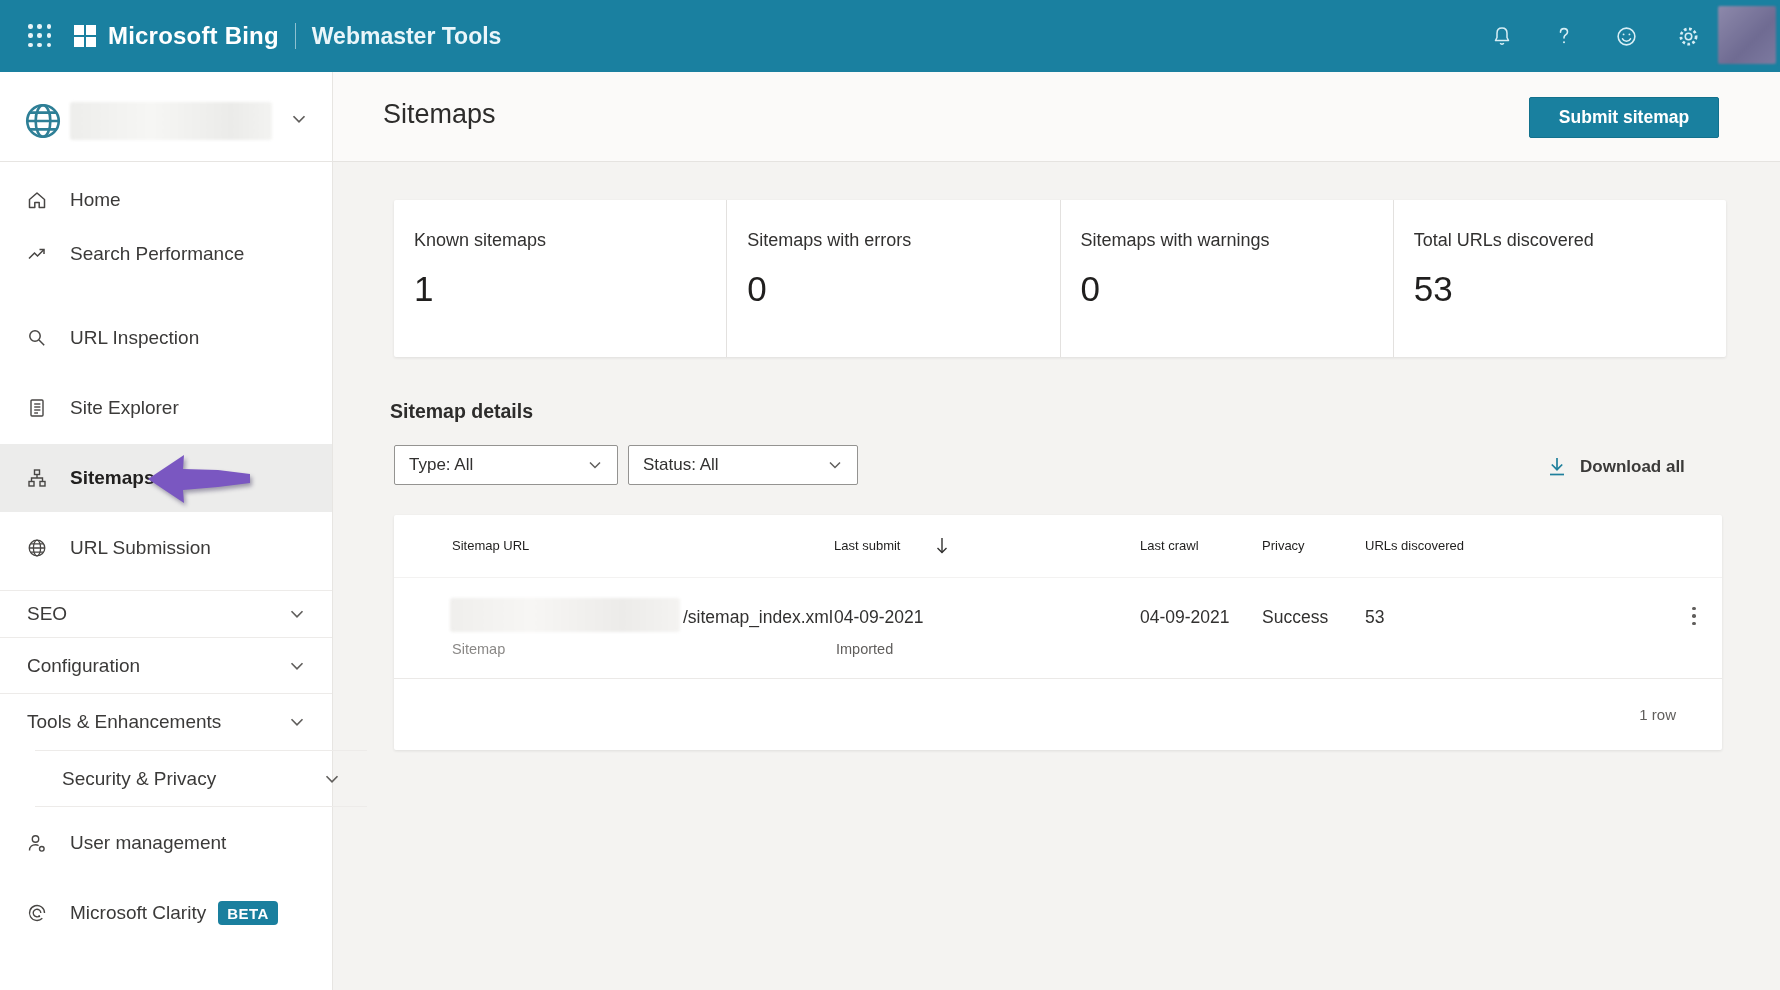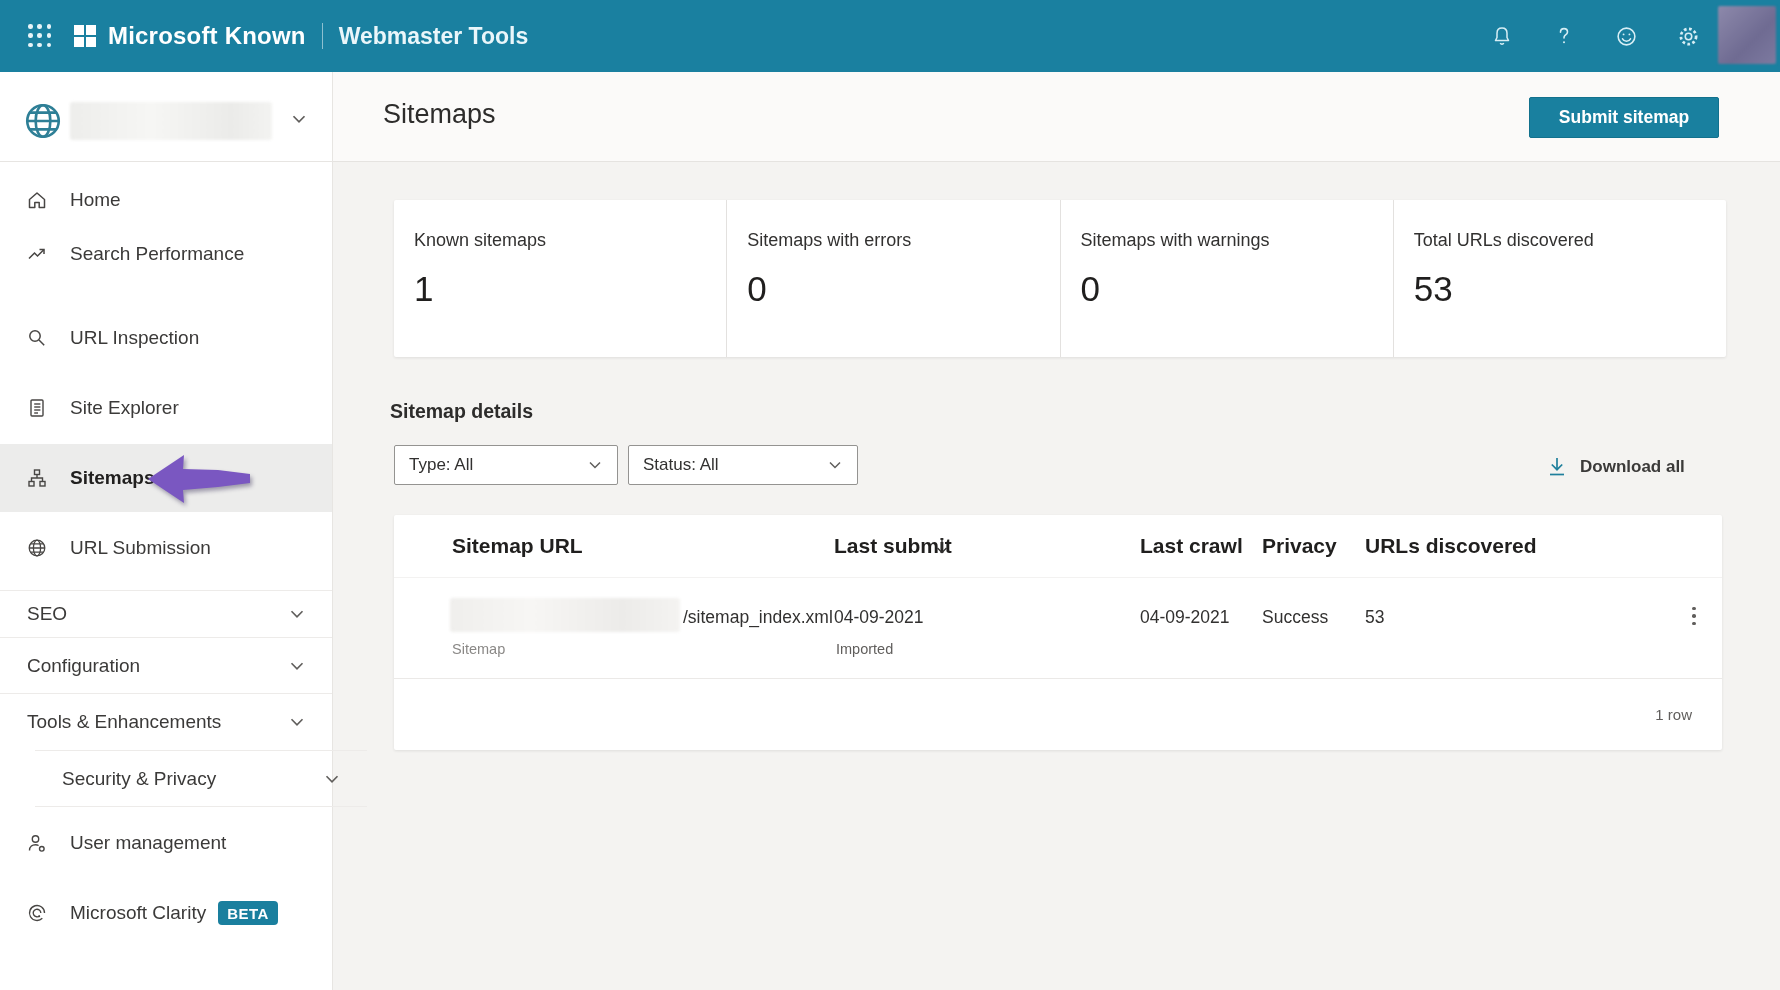--- a/index.html
+++ b/index.html
@@ -68,38 +68,38 @@
   .filter-box .fchevron { width:20px; height:20px; color:#605e5c; }
   .filter-type { left:394px; width:224px; }
   .filter-status { left:628px; width:230px; }
 
   .download-all { position:absolute; left:1546px; top:452px; height:30px; display:flex; align-items:center; gap:12px; cursor:pointer; }
   .download-all .dicon { width:22px; height:24px; color:#1f7f9c; }
   .download-all .dlabel { font-size:17px; font-weight:600; color:#3b3a39; }
 
   .table-panel { position:absolute; left:394px; top:515px; width:1328px; height:235px; background:#fff;
                  border-radius:2px; box-shadow:0 1px 3px rgba(0,0,0,.09); }
-  .th { position:absolute; top:0; height:62px; line-height:62px; font-size:21px; font-weight:700; color:#201f1e; cursor:pointer; }
+  .th { position:absolute; top:0; height:62px; line-height:62px; font-size:13px; font-weight:400; color:#201f1e; cursor:pointer; }
   .th-url { left:58px; } .th-submit { left:440px; } .th-crawl { left:746px; } .th-status { left:868px; } .th-urls { left:971px; }
   .sort-icon { position:absolute; left:538px; top:20px; width:20px; height:22px; color:#323130; }
   .thead-line { position:absolute; left:0; top:62px; width:100%; border-top:1px solid #f3f2f1; }
 
   .cell-main { position:absolute; top:90px; height:24px; line-height:24px; font-size:17.5px; color:#323130; }
   .cell-sub  { position:absolute; top:124px; height:20px; line-height:20px; font-size:14.5px; color:#8a8886; }
   .url-blur { position:absolute; left:56px; top:83px; width:230px; height:34px; border-radius:3px;
               background:linear-gradient(90deg,#efeeec,#f7f6f4 35%,#ecebe9 75%,#f4f3f1); filter:blur(1.5px); }
   .c-url { left:289px; cursor:pointer; } .c-urltype { left:58px; }
   .c-submit { left:440px; } .c-imported { left:442px; color:#605e5c; }
   .c-crawl { left:746px; } .c-status { left:868px; } .c-count { left:971px; }
   .kebab { position:absolute; left:1287px; top:86px; width:26px; height:30px; display:flex; flex-direction:column;
            align-items:center; justify-content:center; gap:4px; cursor:pointer; }
   .kebab i { width:3.5px; height:3.5px; border-radius:50%; background:#605e5c; }
   .tfoot-line { position:absolute; left:0; top:163px; width:100%; border-top:1px solid #ebe9e7; }
   .tfoot { position:absolute; left:0; top:164px; width:100%; height:71px; display:flex; align-items:center;
-           justify-content:flex-end; padding-right:46px; font-size:15px; color:#605e5c;margin-left:16px; }
+           justify-content:flex-end; padding-right:46px; font-size:15px; color:#605e5c; }
 
   svg { display:block; }
 </style>
 </head>
 <body>
 
 <div class="page">
 
   <div class="appbar">
     <div class="appbar-left">
@@ -113,21 +113,21 @@
           <i></i>
           <i></i>
           <i></i>
       </div>
       <div class="mslogo">
         <i></i>
           <i></i>
           <i></i>
           <i></i>
       </div>
-      <div class="brand">Microsoft Known</div>
+      <div class="brand">Microsoft Bing</div>
       <div class="appbar-divider"></div>
       <div class="product">Webmaster Tools</div>
     </div>
     <div class="appbar-right">
       <div class="topicon">
         <svg width="22" height="22" viewBox="0 0 22 22" fill="none" stroke="currentColor" stroke-width="1.5">
           <path d="M11 3 C7.7 3 6 5.4 6 8.2 V12.5 L4.5 15.5 H17.5 L16 12.5 V8.2 C16 5.4 14.3 3 11 3 Z" stroke-linejoin="round"></path>
           <path d="M9.3 18 a1.8 1.8 0 0 0 3.4 0"></path>
         </svg>
       </div>

